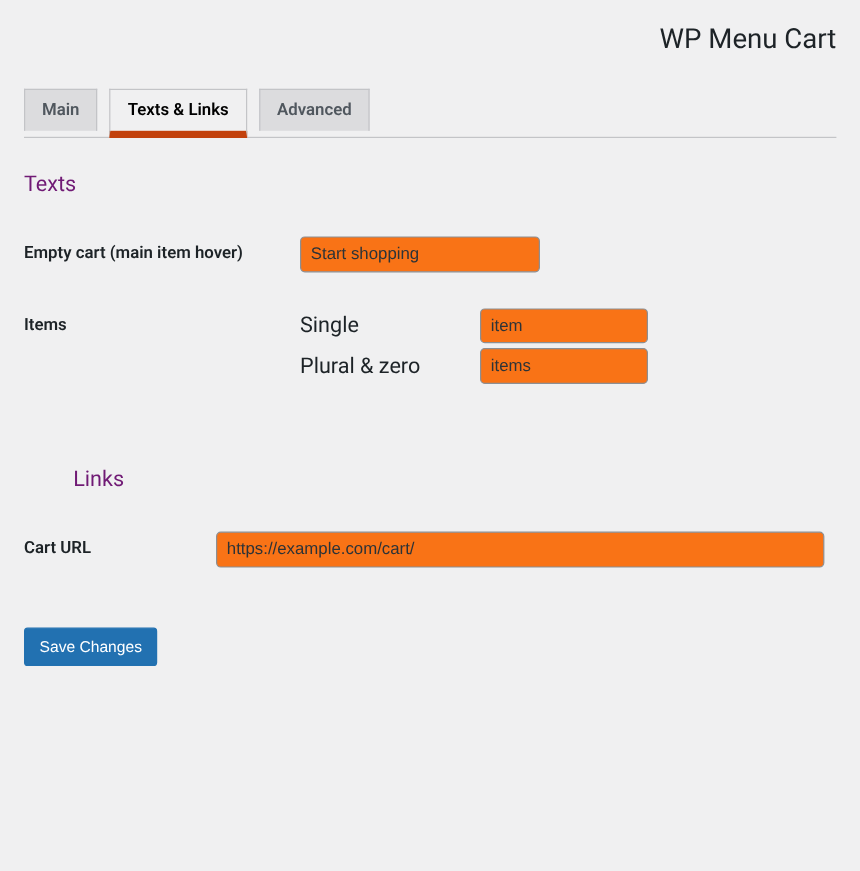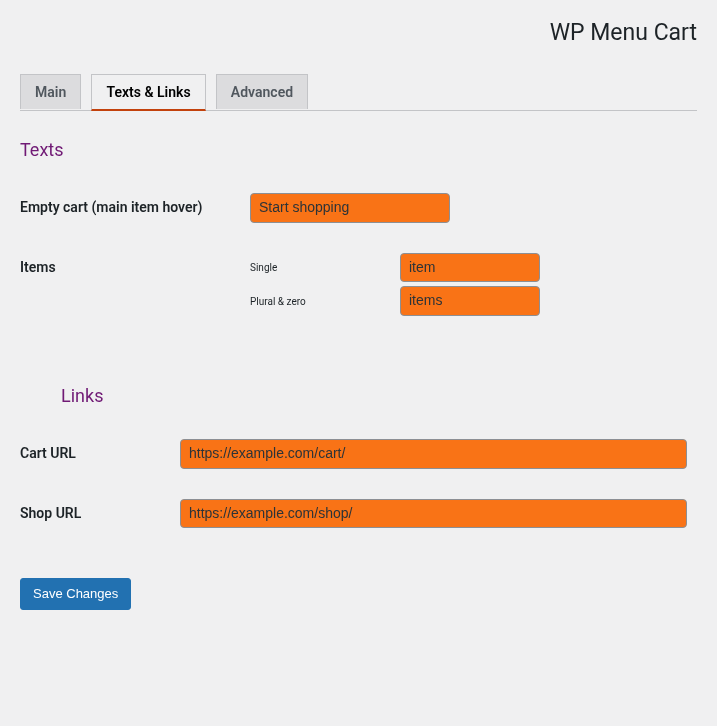--- a/index.html
+++ b/index.html
@@ -45,21 +45,21 @@
       cursor: pointer;
       position: relative;
       top: 1px;
     }
     .nav-tab:first-child {
       margin-left: 0;
     }
     .nav-tab.active {
       background: #f0f0f1;
       color: #000;
-      border-bottom: 2px solid #c2410c;
+      border-bottom: 6px solid #c2410c;
     }
     h2.section-title {
       font-size: 18px;
       font-weight: 400;
       margin: 28px 0 18px 0;
       color: #701a75;
     }
     .form-table {
       width: 100%;
       border-collapse: collapse;
@@ -98,21 +98,21 @@
       width: 100%;
       max-width: 525px;
     }
     .sub-row {
       display: flex;
       align-items: center;
       margin-bottom: 4px;
     }
     .sub-row .sub-label {
       width: 150px;
-      font-size: 10px;
+      font-size: 18px;
       color: #1d2327;
     }
     .sub-row input {
       width: 140px;
     }
     .submit-row {
       margin-top: 35px;
     }
     .button-primary {
       display: inline-block;
@@ -166,24 +166,18 @@
 <h2 class="section-title" style="margin-top:50px;margin-left:41px;">Links</h2>
 
 <table class="form-table links">
   <tbody>
       <tr>
     <th>Cart URL</th>
     <td>
       <input type="text" class="input-wide" value="https://example.com/cart/" style="">
     </td>
   </tr>
-  <tr>
-    <th>Shop URL</th>
-    <td>
-      <input type="text" class="input-wide" value="https://example.com/shop/" style="">
-    </td>
-  </tr>
 </tbody>
   </table>
 
 <div class="submit-row">
   <button class="button-primary">Save Changes</button>
 </div>
 
 </body></html>

